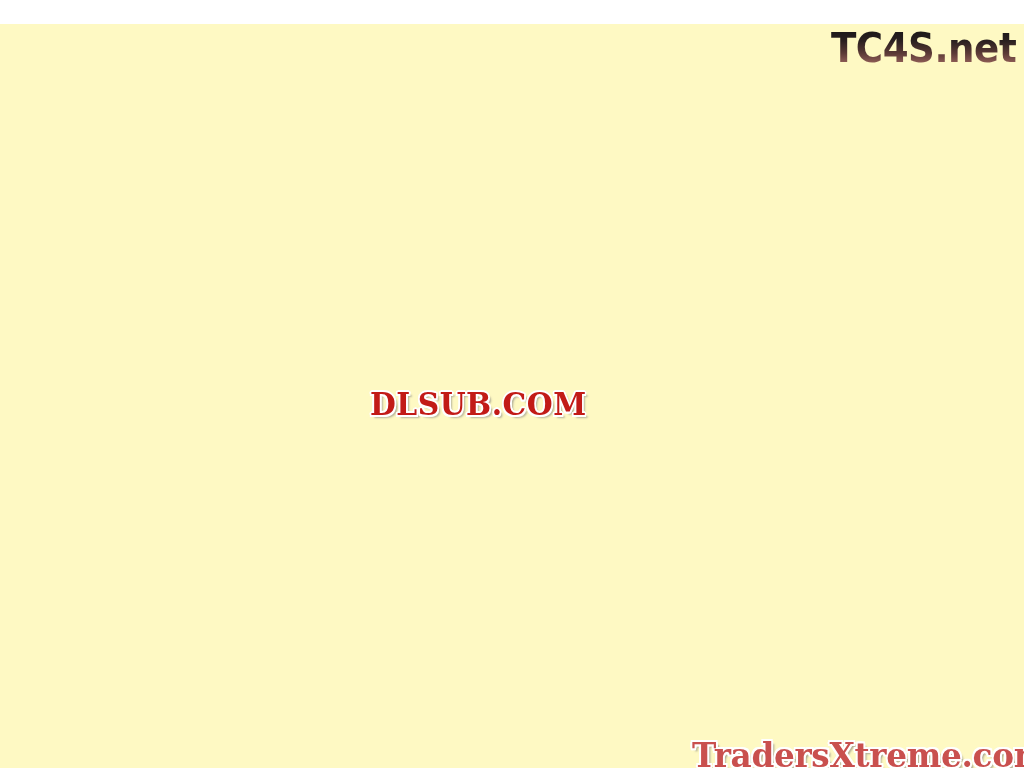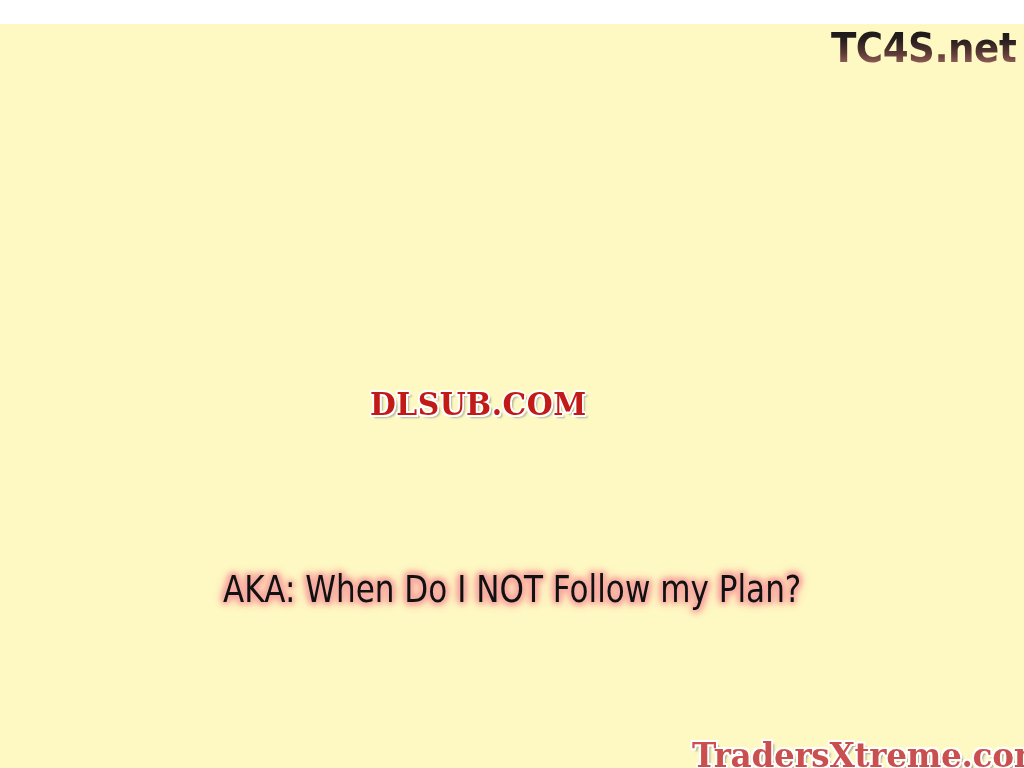--- a/index.html
+++ b/index.html
@@ -156,19 +156,16 @@
 </head>
 <body>
 
 <div id="slide">
 
   <div id="brand-logo">TC4S.net</div>
 
 
   <div id="watermark">DLSUB.COM</div>
 
-  <div id="aka-line">
-    <span class="glow">AKA: When Do I NOT Follow my Plan?</span>
-  </div>
 
   <div id="footer-logo">TradersXtreme.com</div>
 
 </div>
 
 </body></html>

